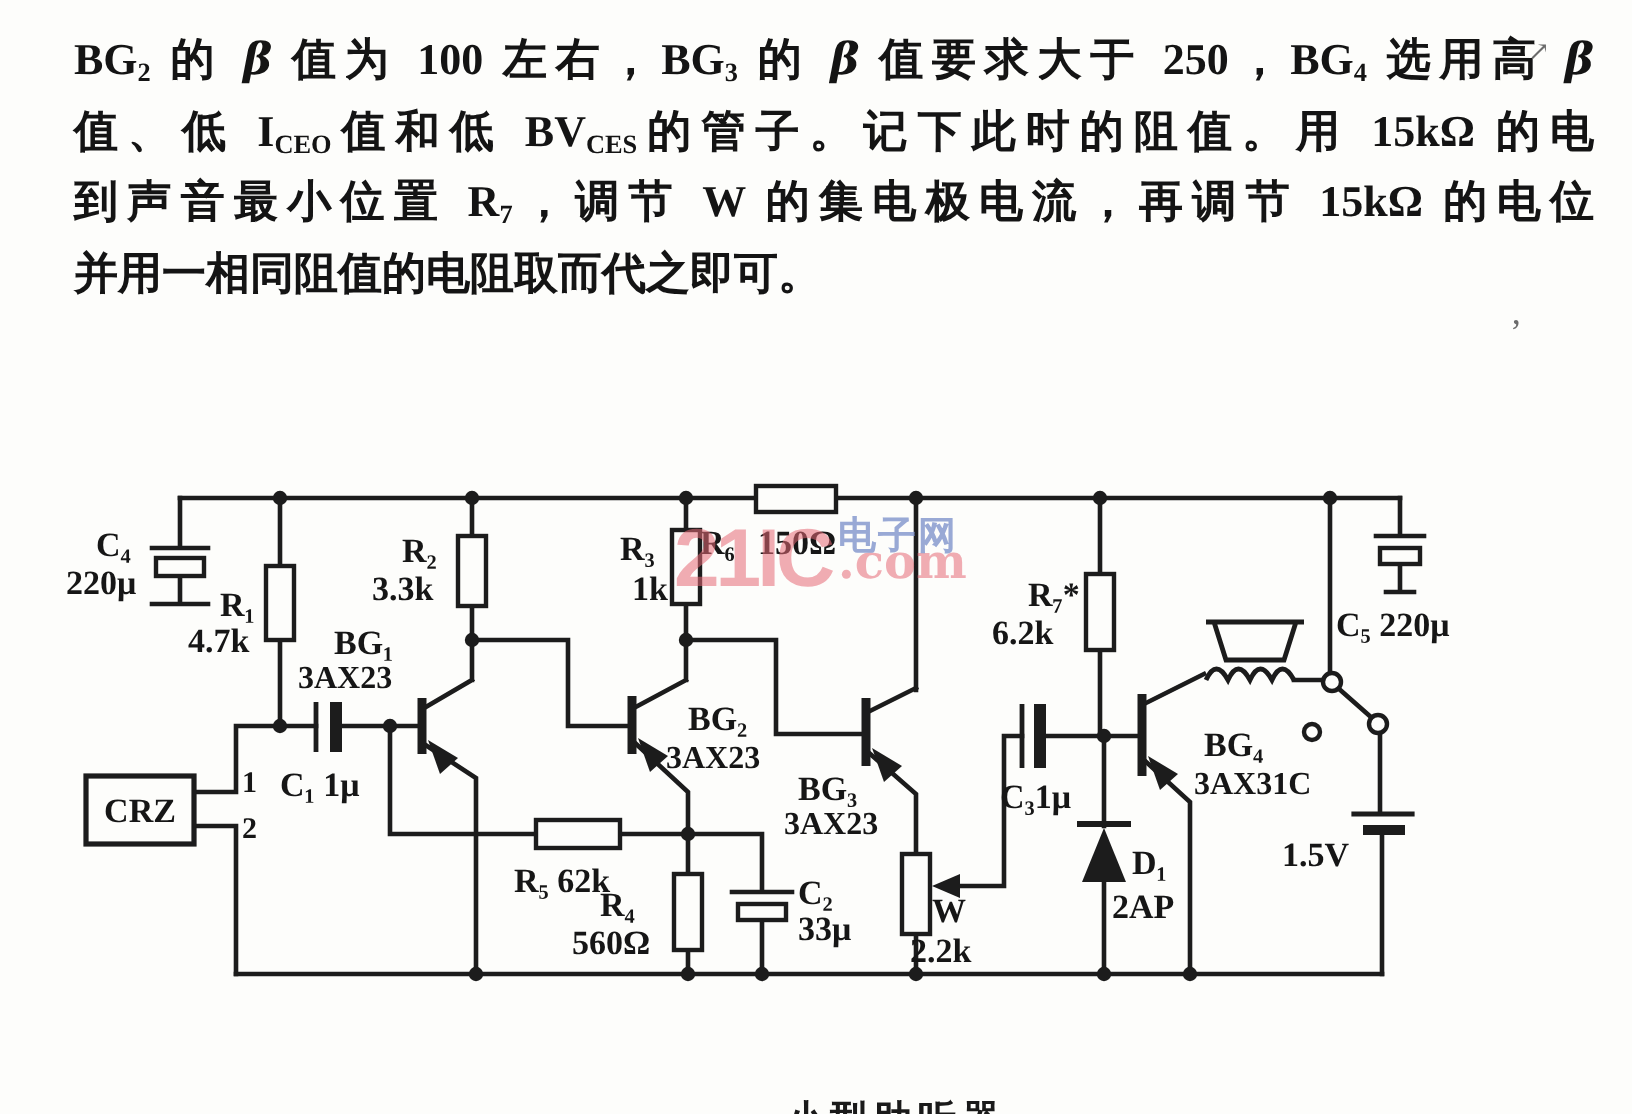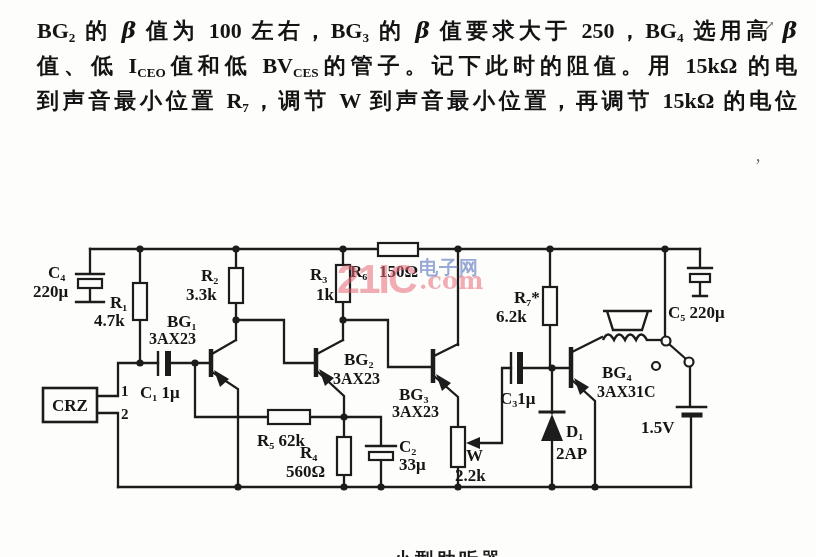--- a/index.html
+++ b/index.html
@@ -56,21 +56,22 @@
   .speck{position:absolute;color:#6b6b6b;font-size:13px;}
 </style>
 </head>
 <body>
 
 <div id="stage">
 
   <div id="para">
       <div class="tline"><span>BG</span><span class="sub">2</span><span> 的 </span><span class="ital">β</span><span> 值为 100 左右，BG</span><span class="sub">3</span><span> 的 </span><span class="ital">β</span><span> 值要求大于 250，BG</span><span class="sub">4</span><span> 选用高 </span><span class="ital">β</span></div>
       <div class="tline"><span>值、低 I</span><span class="sub">CEO</span><span>值和低 BV</span><span class="sub">CES</span><span>的管子。记下此时的阻值。用 15kΩ 的电</span></div>
-      <div class="tline"><span>到声音最小位置 R</span><span class="sub">7</span><span>，调节 W 到声音最小位置，再调节 15kΩ 的电位</span></div>
+      <div class="tline"><span>到声音最小位置 R</span><span class="sub">7</span><span>，调节 W 的集电极电流，再调节 15kΩ 的电位</span></div>
+      <div class="tline last"><span>并用一相同阻值的电阻取而代之即可。</span></div>
     </div>
 
   <svg width="816" height="557" viewBox="0 0 816 557">
 
     <g class="sch-stroke" fill="none" stroke-width="2.3" stroke-linecap="square">
 
       <path d="M90,249 H378 M418,249 H700"></path>
 
       <path d="M90,249 V273 M76,274 H104 M90,288 V302 M76,302 H104"></path>
 

